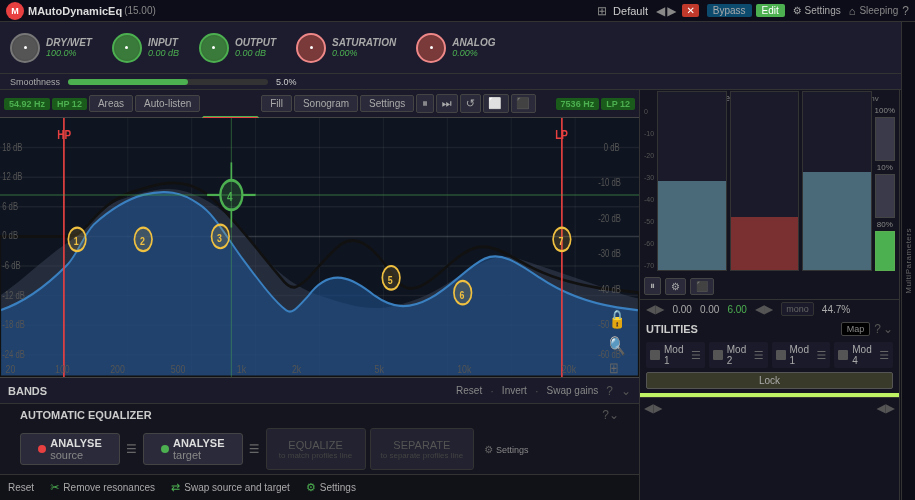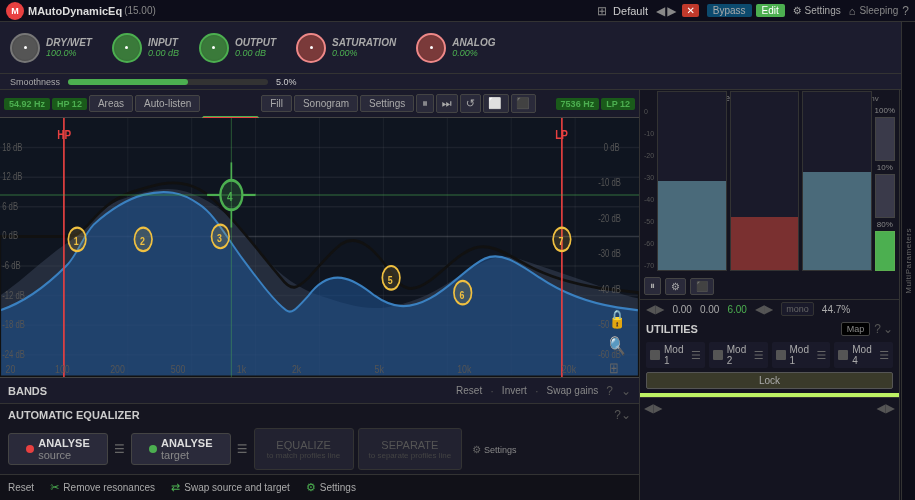--- a/index.html
+++ b/index.html
@@ -175,21 +175,21 @@
     }
     .bands-title { font-size: 11px; color: #ccc; font-weight: bold; }
     .bands-spacer { flex: 1; }
     .bands-link { color: #888; font-size: 10px; cursor: pointer; }
     .help-icon { color: #555; font-size: 12px; }
     .expand-icon { color: #555; font-size: 12px; }
 
     
     .auto-eq-section {
       background: #151520;
-      padding: 4px 8px;
+      padding: 4px 20px;
       border-top: 1px solid #333;
     }
     .auto-eq-header {
       display: flex;
       align-items: center;
       margin-bottom: 6px;
     }
     .auto-eq-title { font-size: 11px; color: #ccc; font-weight: bold; }
 
     .auto-eq-buttons {

